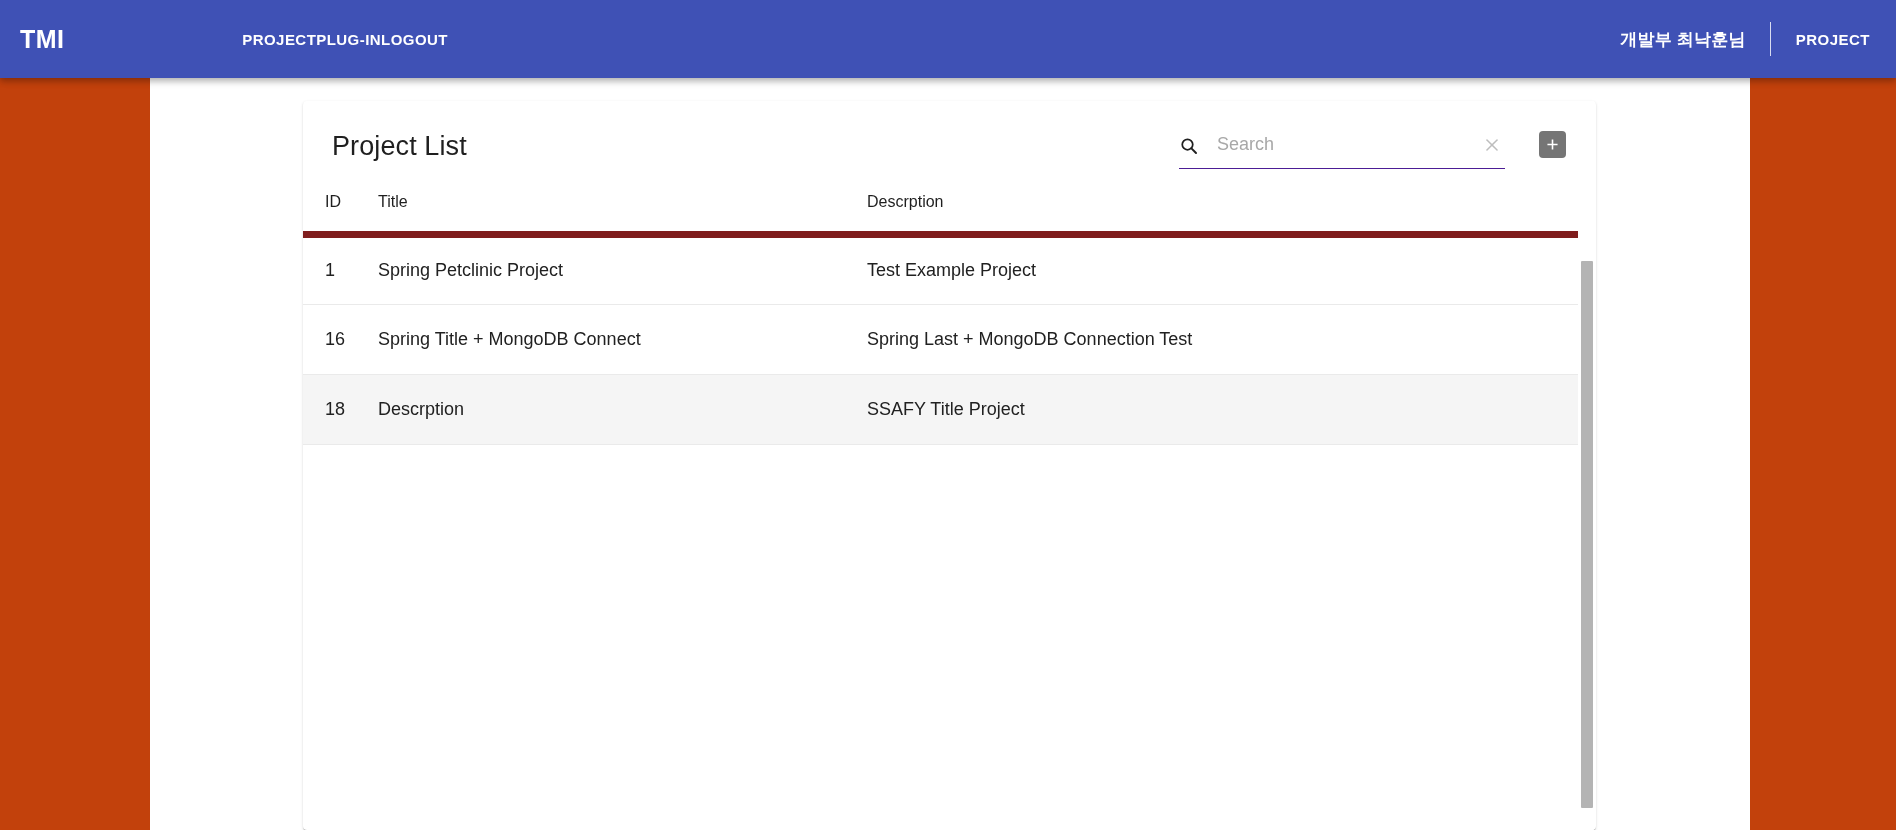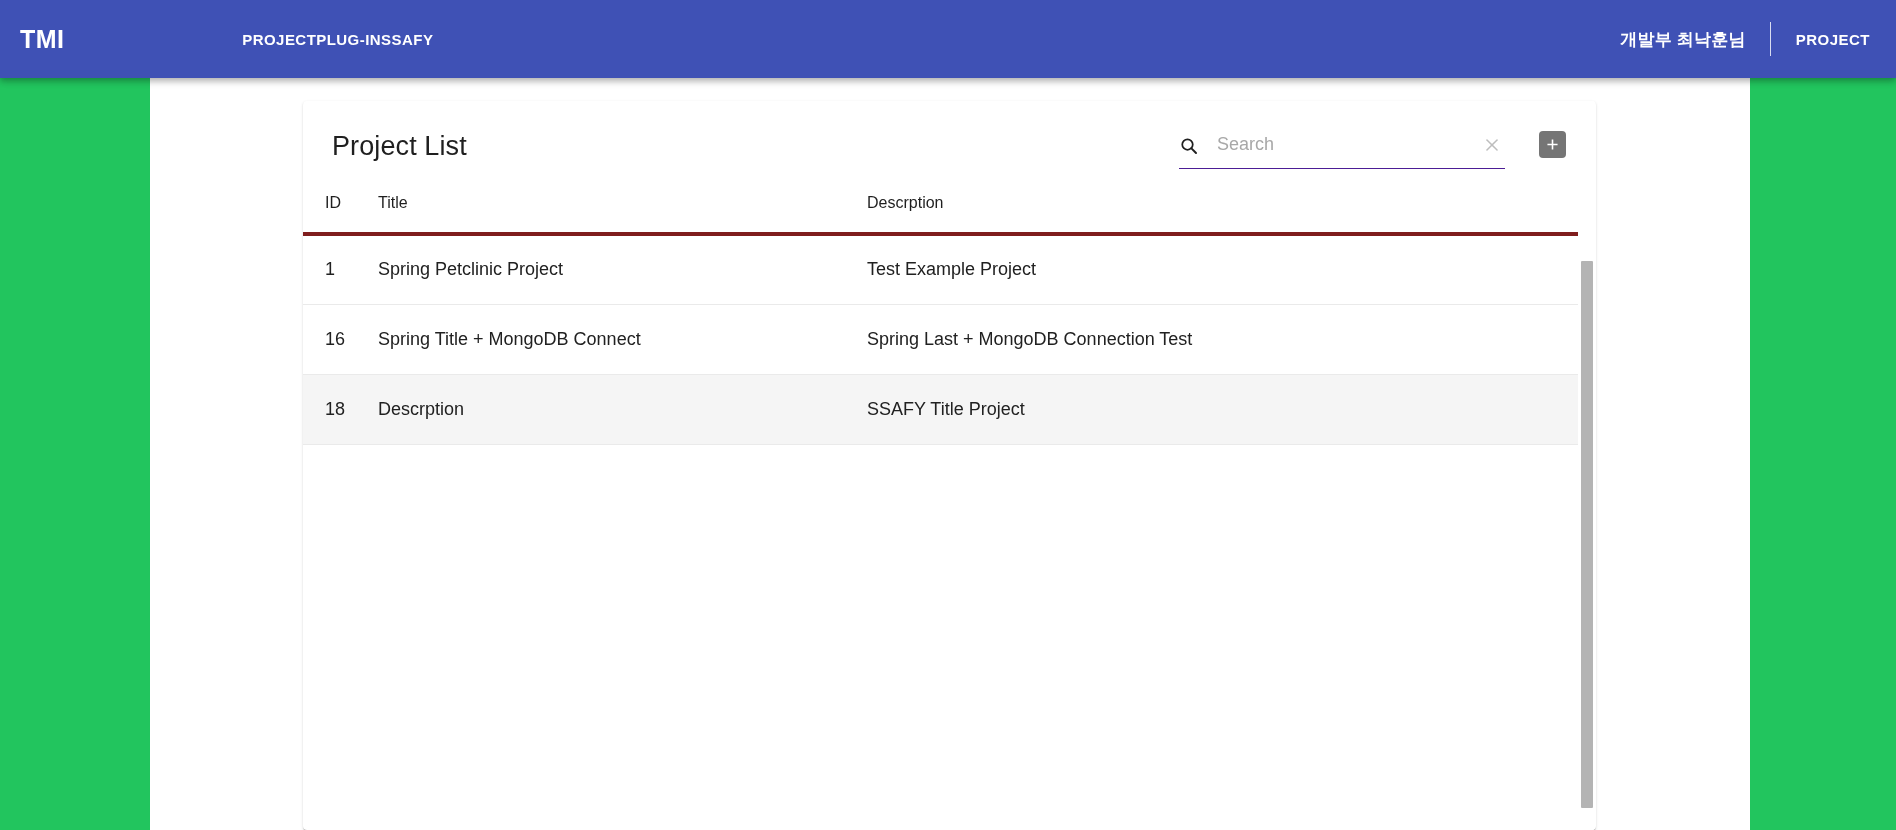--- a/index.html
+++ b/index.html
@@ -94,21 +94,21 @@
     white-space: nowrap;
     user-select: none;
   }
 
   
   .page-canvas {
     position: absolute;
     top: 78px; left: 0;
     width: 1896px;
     height: 752px;
-    background: #22c55e;
+    background: #c2410c;
   }
 
   .content-sheet {
     position: absolute;
     top: 0;
     left: 150px;
     width: 1600px;
     height: 752px;
     background: #ffffff;
   }
@@ -216,21 +216,21 @@
   }
 
   table.project-table th {
     text-align: left;
     font-size: 16px;
     font-weight: 400;
     color: #1f1f1f;
     padding: 0 0 20px 0;
     height: 46px;
     vertical-align: bottom;
-    border-bottom: 4px solid #7f1d1d;
+    border-bottom: 7px solid #7f1d1d;
     user-select: none;
   }
 
   table.project-table td {
     font-size: 18px;
     font-weight: 400;
     color: #212121;
     height: 70px;
     padding: 0;
     border-bottom: 1px solid #eaeaea;
@@ -266,21 +266,21 @@
 </style>
 </head>
 <body>
 
 <header class="navbar">
   <div class="brand">TMI</div>
 
   <nav class="nav-links">
     <a class="nav-link">PROJECT</a>
     <a class="nav-link">PLUG-IN</a>
-    <a class="nav-link">SSAFY</a>
+    <a class="nav-link">LOGOUT</a>
   </nav>
 
   <div class="nav-right">
     <span class="user-name">개발부 최낙훈님</span>
     <span class="nav-divider"></span>
     <a class="logout-link">PROJECT</a>
   </div>
 </header>
 
 <main class="page-canvas">

